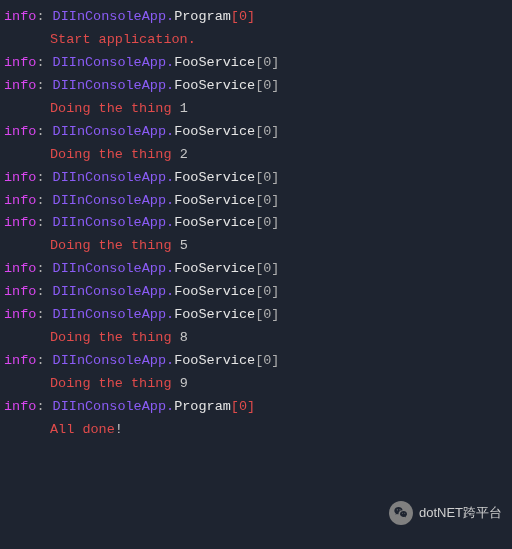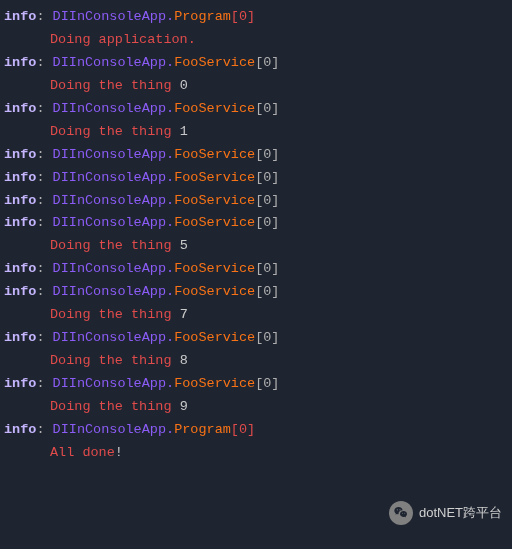--- a/index.html
+++ b/index.html
@@ -21,31 +21,31 @@
       padding: 6px 4px;
       line-height: 1.7;
     }
     .log-entry {
       display: block;
     }
     .log-line {
       white-space: pre;
     }
     .level {
-      color: #c4b5fd;
-      font-weight: bold;
+      color: #d946ef;
+      font-weight: normal;
     }
     .colon {
       color: #b0b0b0;
     }
     .ns {
       color: #8b5cf6;
     }
     .cls {
-      color: #f97316;
+      color: #e5e5e5;
     }
     .idx {
       color: #b0b0b0;
     }
     .app-idx {
       color: #e04b4b;
     }
     .msg {
       color: #e04b4b;
       padding-left: 46px;
@@ -83,49 +83,48 @@
       height: 16px;
       fill: #1e2430;
     }
   </style>
 </head>
 <body>
 
 <div class="terminal" id="terminal">
     <div class="log-entry">
       <div class="log-line"><span class="level">info</span><span class="colon">: </span><span class="ns">DIInConsoleApp</span><span class="ns">.</span><span class="cls">Program</span><span class="app-idx">[0]</span></div>
-      <span class="msg"><span>Doing application.</span></span>
+      <span class="msg"><span>Start application.</span></span>
     </div>
     <div class="log-entry">
       <div class="log-line"><span class="level">info</span><span class="colon">: </span><span class="ns">DIInConsoleApp</span><span class="ns">.</span><span class="cls">FooService</span><span class="idx">[0]</span></div>
-      <span class="msg"><span>Doing the thing </span><span class="num">0</span></span>
     </div>
     <div class="log-entry">
       <div class="log-line"><span class="level">info</span><span class="colon">: </span><span class="ns">DIInConsoleApp</span><span class="ns">.</span><span class="cls">FooService</span><span class="idx">[0]</span></div>
       <span class="msg"><span>Doing the thing </span><span class="num">1</span></span>
     </div>
     <div class="log-entry">
       <div class="log-line"><span class="level">info</span><span class="colon">: </span><span class="ns">DIInConsoleApp</span><span class="ns">.</span><span class="cls">FooService</span><span class="idx">[0]</span></div>
+      <span class="msg"><span>Doing the thing </span><span class="num">2</span></span>
     </div>
     <div class="log-entry">
       <div class="log-line"><span class="level">info</span><span class="colon">: </span><span class="ns">DIInConsoleApp</span><span class="ns">.</span><span class="cls">FooService</span><span class="idx">[0]</span></div>
     </div>
     <div class="log-entry">
       <div class="log-line"><span class="level">info</span><span class="colon">: </span><span class="ns">DIInConsoleApp</span><span class="ns">.</span><span class="cls">FooService</span><span class="idx">[0]</span></div>
     </div>
     <div class="log-entry">
       <div class="log-line"><span class="level">info</span><span class="colon">: </span><span class="ns">DIInConsoleApp</span><span class="ns">.</span><span class="cls">FooService</span><span class="idx">[0]</span></div>
       <span class="msg"><span>Doing the thing </span><span class="num">5</span></span>
     </div>
     <div class="log-entry">
       <div class="log-line"><span class="level">info</span><span class="colon">: </span><span class="ns">DIInConsoleApp</span><span class="ns">.</span><span class="cls">FooService</span><span class="idx">[0]</span></div>
     </div>
     <div class="log-entry">
       <div class="log-line"><span class="level">info</span><span class="colon">: </span><span class="ns">DIInConsoleApp</span><span class="ns">.</span><span class="cls">FooService</span><span class="idx">[0]</span></div>
-      <span class="msg"><span>Doing the thing </span><span class="num">7</span></span>
     </div>
     <div class="log-entry">
       <div class="log-line"><span class="level">info</span><span class="colon">: </span><span class="ns">DIInConsoleApp</span><span class="ns">.</span><span class="cls">FooService</span><span class="idx">[0]</span></div>
       <span class="msg"><span>Doing the thing </span><span class="num">8</span></span>
     </div>
     <div class="log-entry">
       <div class="log-line"><span class="level">info</span><span class="colon">: </span><span class="ns">DIInConsoleApp</span><span class="ns">.</span><span class="cls">FooService</span><span class="idx">[0]</span></div>
       <span class="msg"><span>Doing the thing </span><span class="num">9</span></span>
     </div>
     <div class="log-entry">

